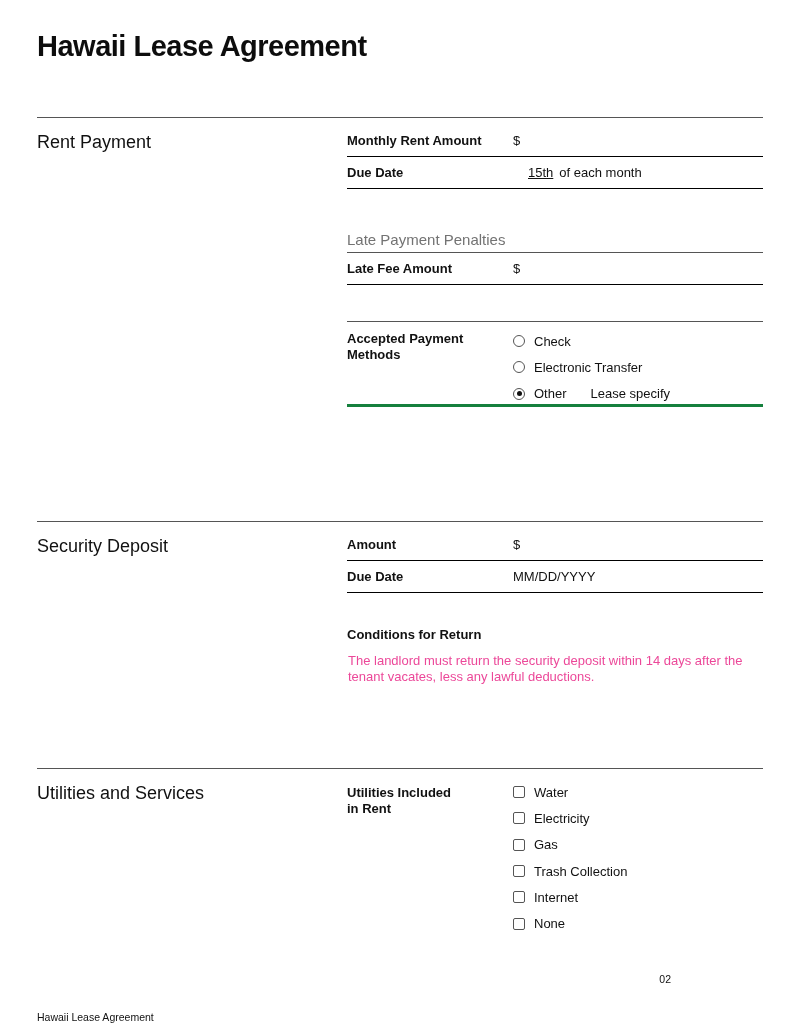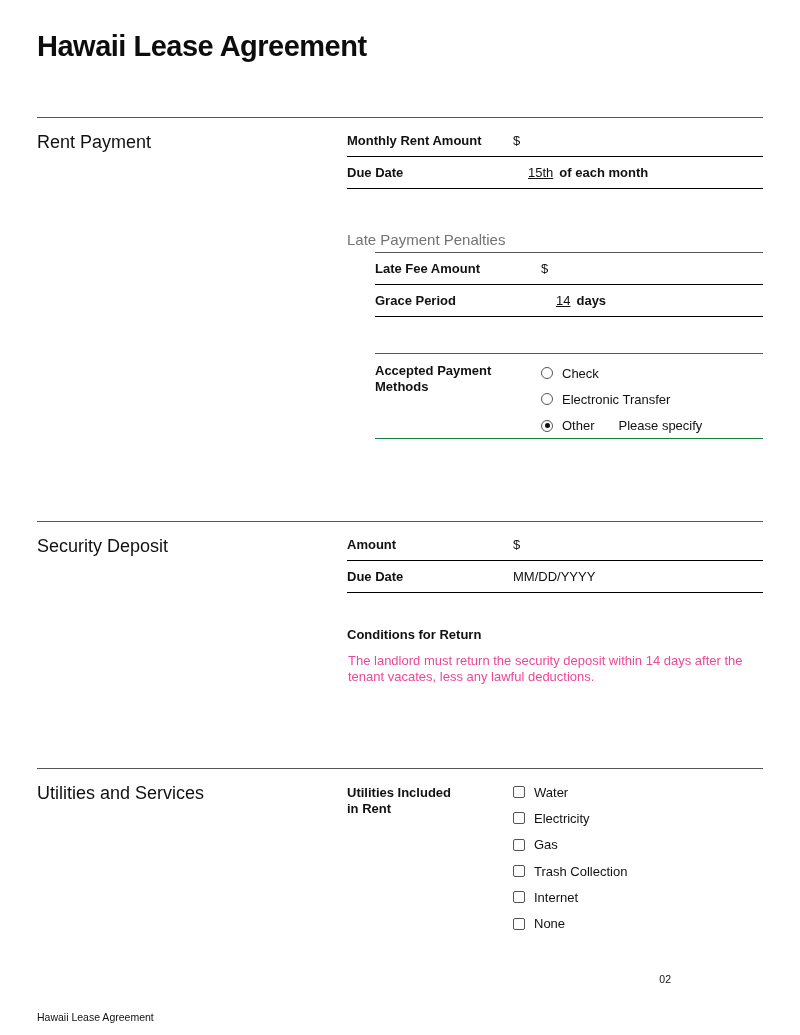--- a/index.html
+++ b/index.html
@@ -59,35 +59,35 @@
       color: #111;
     }
     .row-value {
       font-size: 13px;
       color: #111;
       display: flex;
       align-items: center;
     }
     .row-value .prefix { margin-right: 0; }
     .row-value .inset { margin-left: 15px; text-decoration: underline; }
-    .row-value .suffix { margin-left: 6px; font-weight: bold; }
+    .row-value .suffix { margin-left: 6px; }
 
     .subheading {
       font-size: 15px;
       color: #737373;
       height: 30px;
       display: flex;
       align-items: flex-end;
       padding-bottom: 4px;
     }
-    .rule-top { border-top: 1px solid #555; margin-left: 28px; }
+    .rule-top { border-top: 1px solid #555; }
 
     .multi-row {
       position: relative;
-      border-bottom: 1px solid #15803d;
+      border-bottom: 3px solid #15803d;
       display: flex;
       align-items: flex-start;
     }
     .multi-label {
       width: 166px;
       font-size: 13px;
       font-weight: 700;
       line-height: 16px;
       color: #111;
       padding-top: 9px;
@@ -192,27 +192,20 @@
 
       <div style="height:24px;"></div>
       <div class="subheading" style="height:39px;">Late Payment Penalties</div>
 
       <div class="rule-top">
         <div class="row">
           <span class="row-label">Late Fee Amount</span>
           <span class="row-value">
             <span class="prefix">$</span>
             <span></span>
-          </span>
-        </div>
-        <div class="row">
-          <span class="row-label">Grace Period</span>
-          <span class="row-value">
-            <span class="inset">14</span>
-            <span class="suffix">days</span>
           </span>
         </div>
       </div>
 
       <div style="height:36px;"></div>
 
       <div class="rule-top">
         <div class="multi-row" style="height:85px;">
           <div class="multi-label">
             <div>Accepted Payment</div>
@@ -223,21 +216,21 @@
               <span class="radio"></span>
               <span>Check</span>
             </div>
             <div class="option">
               <span class="radio"></span>
               <span>Electronic Transfer</span>
             </div>
             <div class="option">
               <span class="radio checked"></span>
               <span>Other</span>
-              <span class="specify">Please specify</span>
+              <span class="specify">Lease specify</span>
             </div>
           </div>
         </div>
       </div>
 
     </div>
   </div>
 
   <div class="section" style="top:493px; height:275px;margin-top:28px;">
     <div class="section-title">Security Deposit</div>

